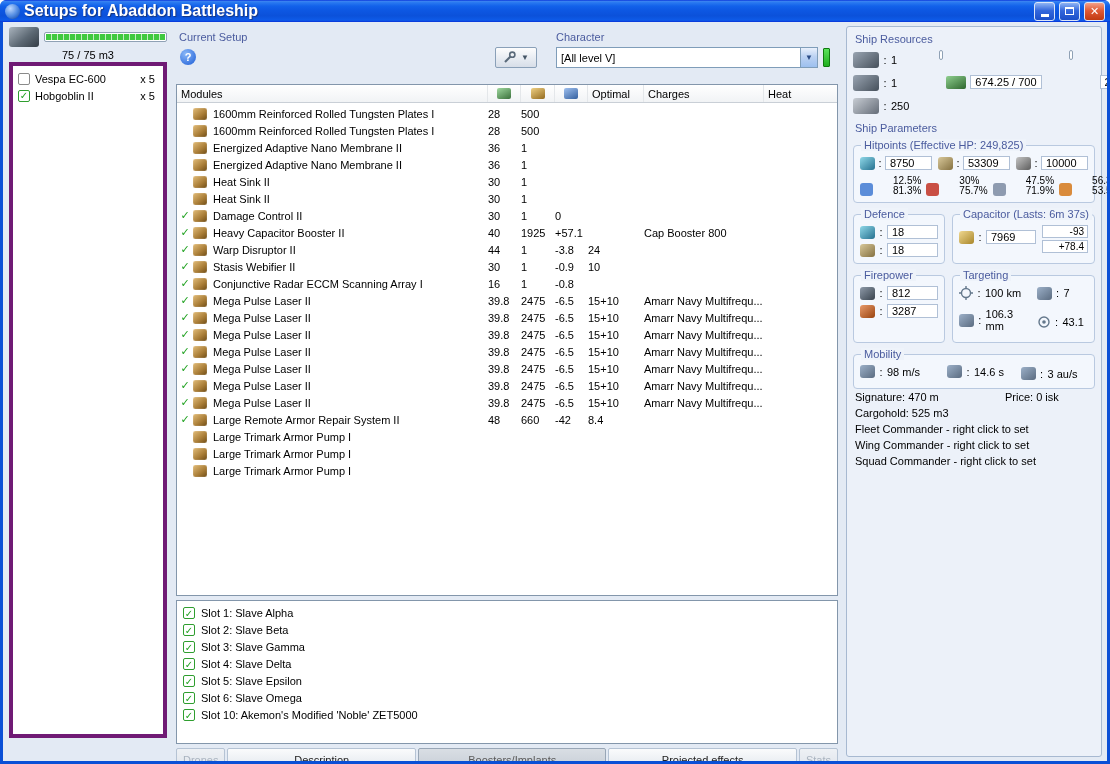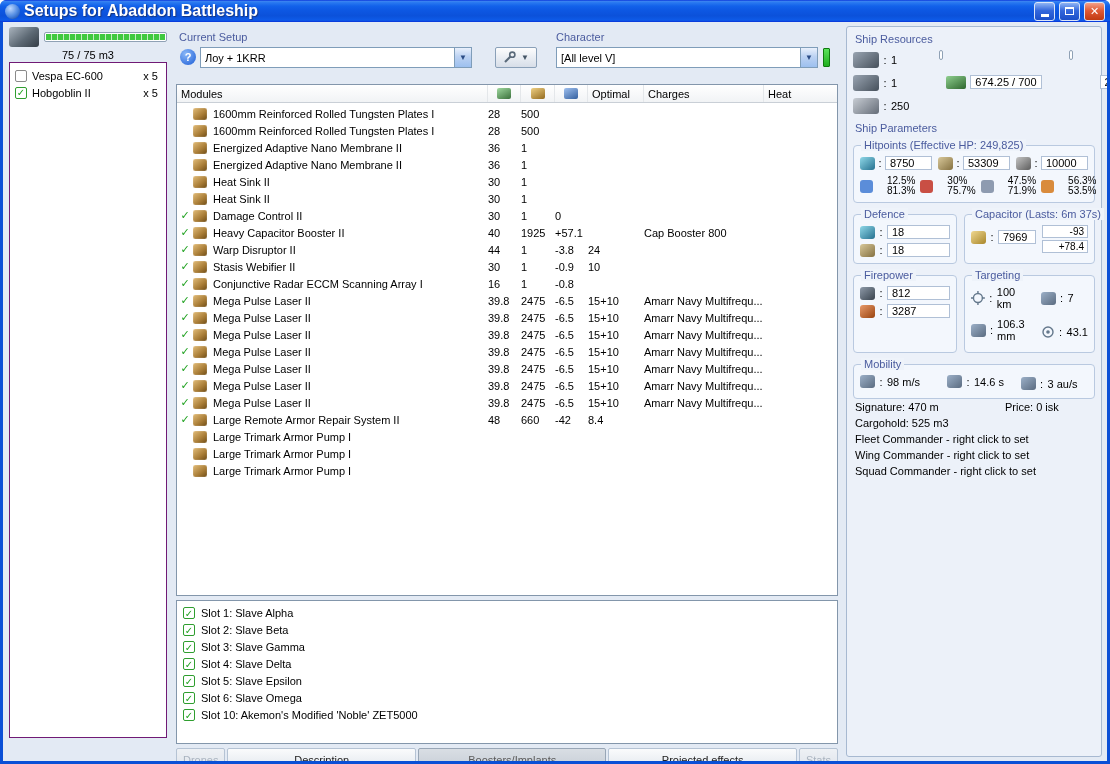--- a/index.html
+++ b/index.html
@@ -22,21 +22,21 @@
 
   .content{position:absolute;left:3px;right:3px;top:22px;bottom:3px;background:#e3eaf4;overflow:hidden}
 
   
   .left-head{position:absolute;left:6px;top:5px;width:158px}
   .lh-row{display:flex;align-items:center;gap:5px}
   .drones-icon{width:30px;height:20px;border-radius:3px;background:linear-gradient(140deg,#aab4be 0%,#5d6974 55%,#343d46 100%)}
   .pbar{display:block;flex:1;height:10px;border:1px solid #8fa1b5;background:#fff;padding:1px;border-radius:2px}
   .pfill{display:block;height:100%;background:repeating-linear-gradient(90deg,#3fc93f 0 5px,#c2ecc2 5px 6px)}
   .cap-label{text-align:center;margin-top:2px}
-  .drone-list{position:absolute;left:6px;top:40px;width:158px;height:676px;background:#fff;border:1px solid #701a75;padding:4px 2px}
+  .drone-list{position:absolute;left:6px;top:40px;width:158px;height:676px;background:#fff;border:4px solid #701a75;padding:4px 2px}
   .dl-item{display:flex;align-items:center;gap:5px;height:17px;padding-left:3px}
   .cb{width:12px;height:12px;min-width:12px;background:#fff;border:1px solid #8a8a8a;display:flex;align-items:center;justify-content:center;font-size:10px;color:#1fa11f;border-radius:2px}
   .cb.checked{border-color:#2f9e2f}
   .cb.checked::after{content:"✓"}
   .dl-qty{margin-left:auto;margin-right:6px}
 
   
   .sec-label{position:absolute;color:#4a5b9e}
   .lbl-current{left:176px;top:9px}
   .lbl-character{left:553px;top:9px}
@@ -113,25 +113,25 @@
   .hp-row1{display:flex;gap:6px}
   .hp-cell{flex:1;display:flex;align-items:center;gap:3px}
   .pic{width:15px;height:13px;min-width:15px;border-radius:3px;background:linear-gradient(140deg,#9cb0c8,#5a6b80)}
   .pic-shield{background:linear-gradient(140deg,#8fd8e8,#25708f)}
   .pic-armor{background:linear-gradient(140deg,#d8c89a,#847040)}
   .pic-hull{background:linear-gradient(140deg,#c4c4c4,#5c5c5c)}
   .pic-cap{background:linear-gradient(140deg,#f0d890,#a8862a)}
   .pic-dps{background:linear-gradient(140deg,#e89a6a,#99430f)}
   .pic-turret{background:linear-gradient(140deg,#8e9aa8,#39434e)}
   .hp-row2{display:flex;gap:5px;margin-top:6px}
-  .res-cell{flex:1;display:flex;align-items:center;gap:14px}
+  .res-cell{flex:1;display:flex;align-items:flex-end;gap:20px}
   .res-ic{width:13px;height:13px;min-width:13px;border-radius:3px;background:#888}
   .res-nums{display:flex;flex-direction:column;line-height:10px;font-size:10px}
   .two-col{display:flex;gap:7px}
-  .defbox{width:104px}
+  .defbox{width:92px}
   .capbox{flex:1}
   .gbox .kv{margin-bottom:4px}
   .gbox .kv:last-child{margin-bottom:0}
   .cap-grid{display:flex;gap:6px;align-items:center}
   .cap-right{display:flex;flex-direction:column;gap:2px;width:46px}
   .capv{background:#fff;border:1px solid #b0c0d6;height:13px;display:flex;align-items:center;justify-content:flex-end;padding:0 3px;font-size:10px}
   .tg{display:grid;grid-template-columns:1.35fr 1fr;gap:4px 8px}
   .mob{display:grid;grid-template-columns:1.2fr 1fr 1fr;gap:6px}
   .xsvg{display:block}
 
@@ -178,24 +178,20 @@
 
         <div class="dl-item">
           <span class="cb checked"></span>
           <span>Hobgoblin II</span>
           <span class="dl-qty">x 5</span>
         </div>
       </div>
 
     <div class="sec-label lbl-current">Current Setup</div>
     <div class="help-btn"></div>
-    <div class="combo setup-combo">
-      <span class="combo-text">Лоу + 1KRR</span>
-      <span class="combo-arrow"></span>
-    </div>
     <div class="tool-btn">
       <svg class="xsvg" width="13" height="13" viewBox="0 0 13 13">
         <path d="M2 11 L7.5 5.5" stroke="#5a6a7a" stroke-width="2.2" fill="none"></path>
         <circle cx="9.3" cy="3.7" r="2.6" stroke="#5a6a7a" stroke-width="1.6" fill="none"></circle>
       </svg>
       <span class="dd-arrow"></span>
     </div>
     <div class="sec-label lbl-character">Character</div>
     <div class="combo char-combo">
       <span class="combo-text">[All level V]</span>

